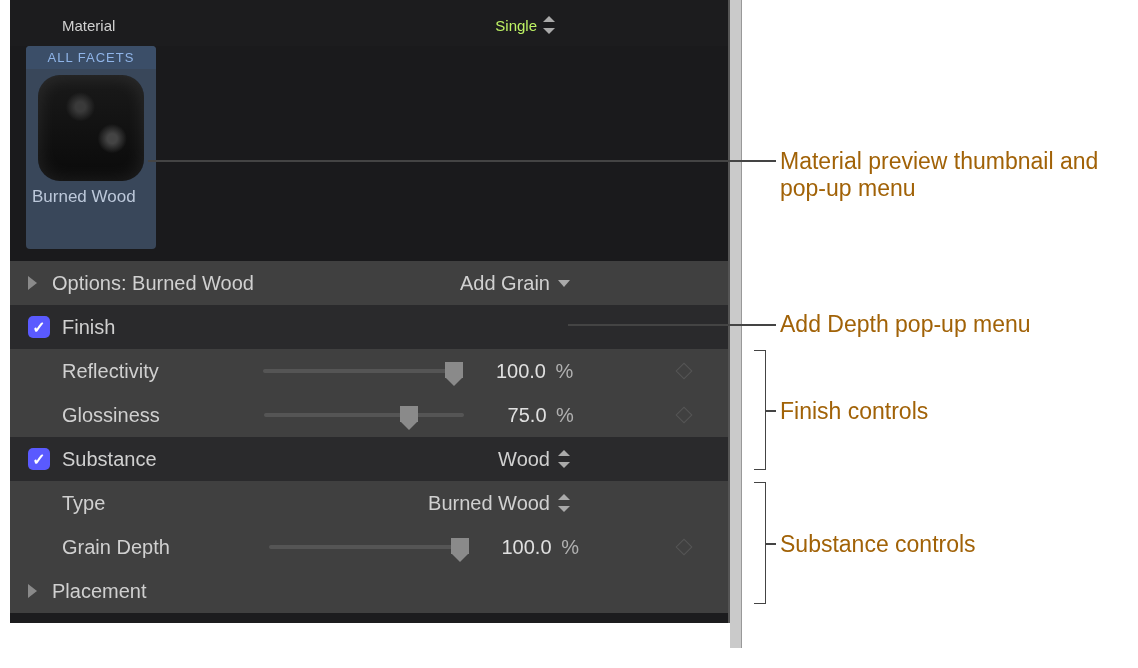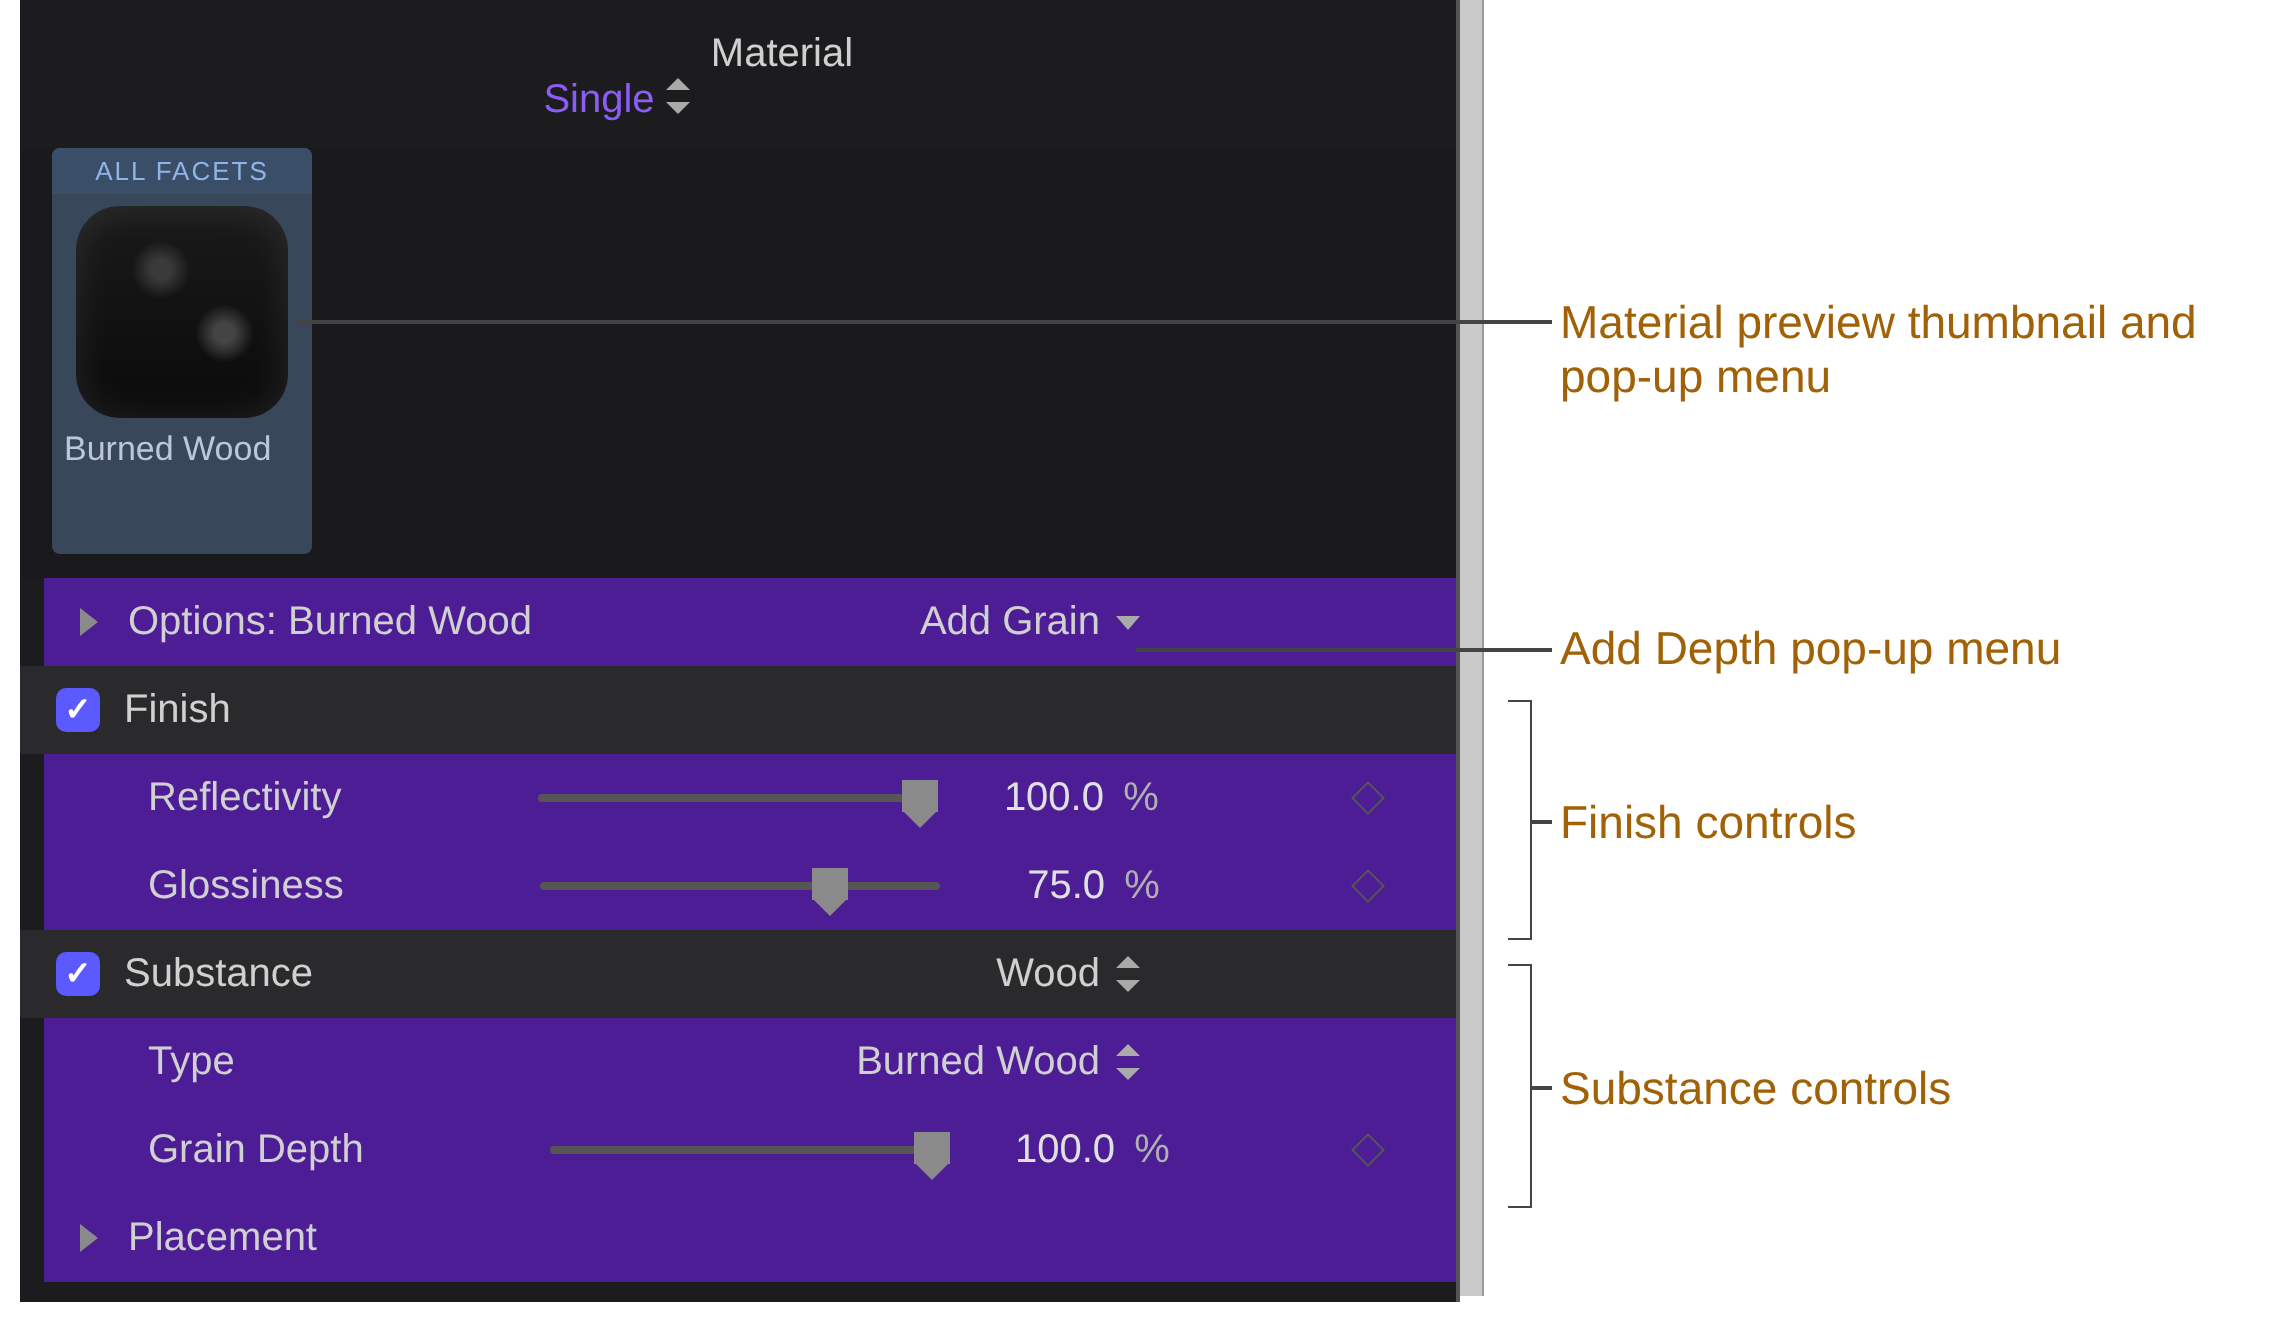--- a/index.html
+++ b/index.html
@@ -17,29 +17,29 @@
       width: 720px;
       background: #1c1c1e;
       color: #c8c8c8;
       padding-top: 8px;
       border-right: 2px solid #555;
     }
     .header-row {
       display: flex;
       align-items: center;
       padding: 8px 8px 12px 52px;
-      font-size: 20px;
+      font-size: 15px;
       color: #d0d0d0;
-      flex-direction: column;
     }
     .header-title { flex: 1; }
     .header-popup {
       display: flex;
+      align-items: center;
       gap: 6px;
-      color: #8b5cf6;
+      color: #bef264;
       padding-right: 165px;
     }
     .updown-icon {
       display: inline-block;
       width: 12px;
       height: 18px;
       position: relative;
     }
     .updown-icon::before, .updown-icon::after {
       content: '';
@@ -88,21 +88,21 @@
     
     .row {
       display: flex;
       align-items: center;
       height: 44px;
       padding: 0 18px;
       font-size: 20px;
       color: #d0d0d0;
     }
     .row.alt { background: #2a2a2c; }
-    .row.dark { background: #4c1d95; margin-left: 12px; }
+    .row.dark { background: #404040; }
     
     .disclosure {
       width: 14px;
       height: 14px;
       margin-right: 10px;
     }
     .tri-right {
       border-top: 7px solid transparent;
       border-bottom: 7px solid transparent;
       border-left: 9px solid #8a8a8a;

